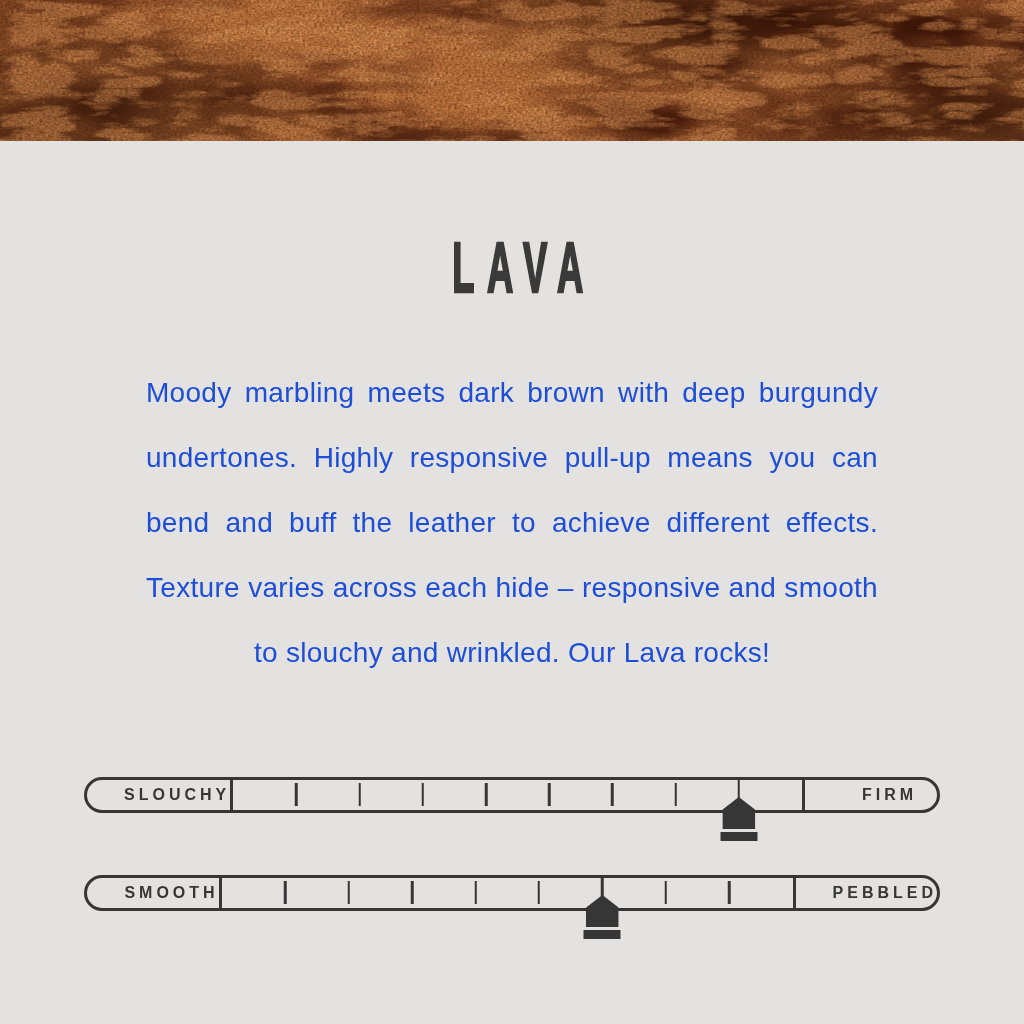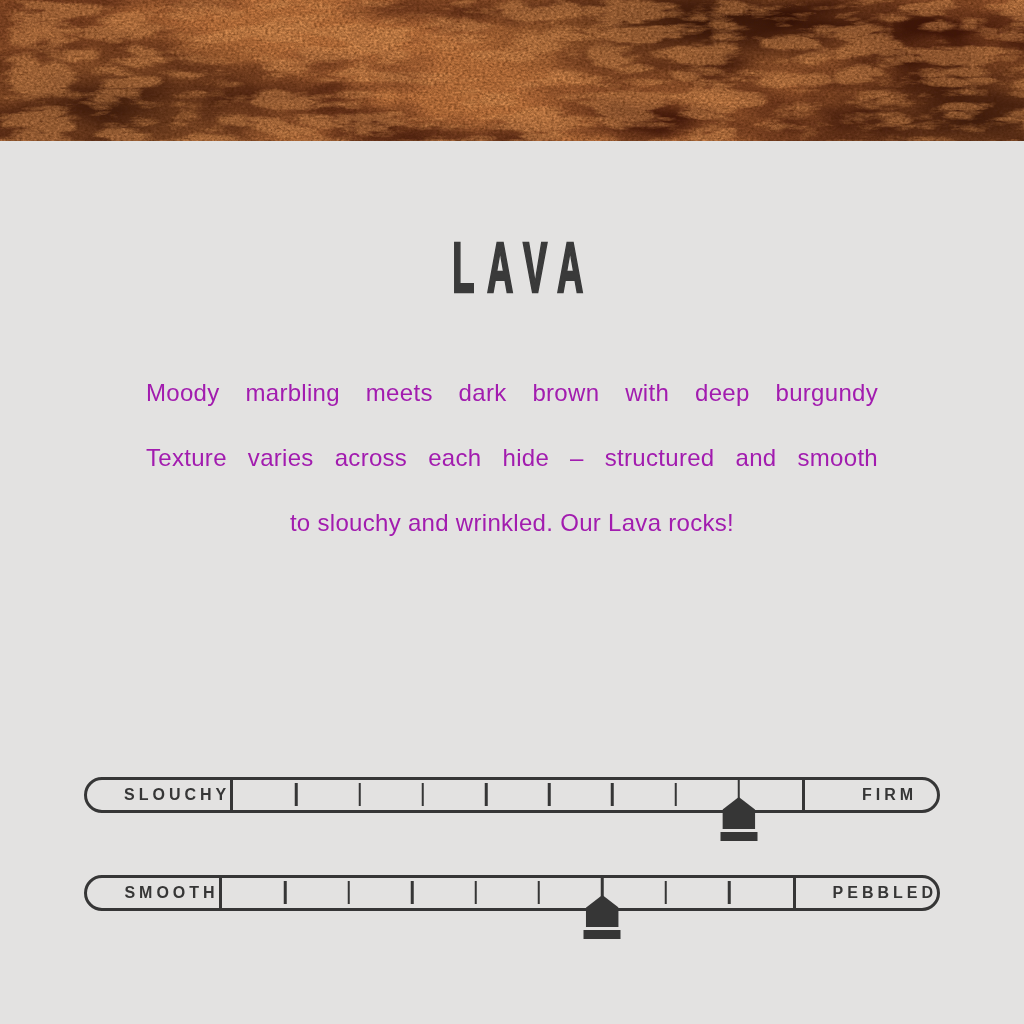--- a/index.html
+++ b/index.html
@@ -43,23 +43,23 @@
     margin-right: -24px;
     transform: scaleX(0.52);
     -webkit-text-stroke: 2.5px #3a3a3a;
   }
   
   .desc {
     position: absolute;
     top: 360px;
     left: 146px;
     width: 732px;
-    font-size: 24px;
+    font-size: 28px;
     letter-spacing: 0.3px;
-    color: #a21caf;
+    color: #1d4ed8;
   }
   .desc-line {
     height: 65px;
     line-height: 65px;
     white-space: nowrap;
     text-align: justify;
     text-align-last: justify;
   }
   .desc-line.last {
     text-align: center;
@@ -170,21 +170,23 @@
       <ellipse cx="980" cy="120" rx="200" ry="90" fill="url(#gBlotch)"></ellipse>
       <rect x="0" y="0" width="1024" height="141" filter="url(#fVeins)" opacity="0.55"></rect>
       <rect x="0" y="0" width="1024" height="141" filter="url(#fGrain)" opacity="0.5"></rect>
     </svg>
   </div>
 
   <h1 class="title"><span class="title-inner">LAVA</span></h1>
 
   <div class="desc">
     <div class="desc-line">Moody marbling meets dark brown with deep burgundy</div>
-    <div class="desc-line">Texture varies across each hide – structured and smooth</div>
+    <div class="desc-line">undertones. Highly responsive pull-up means you can</div>
+    <div class="desc-line">bend and buff the leather to achieve different effects.</div>
+    <div class="desc-line">Texture varies across each hide – responsive and smooth</div>
     <div class="desc-line last">to slouchy and wrinkled. Our Lava rocks!</div>
   </div>
 
   <div class="scale firmness">
     <div class="cap left">
       <span class="cap-label">SLOUCHY</span>
     </div>
     <div class="track">
       <span class="tick" style="left:11.111%"></span>
       <span class="tick" style="left:22.222%"></span>

